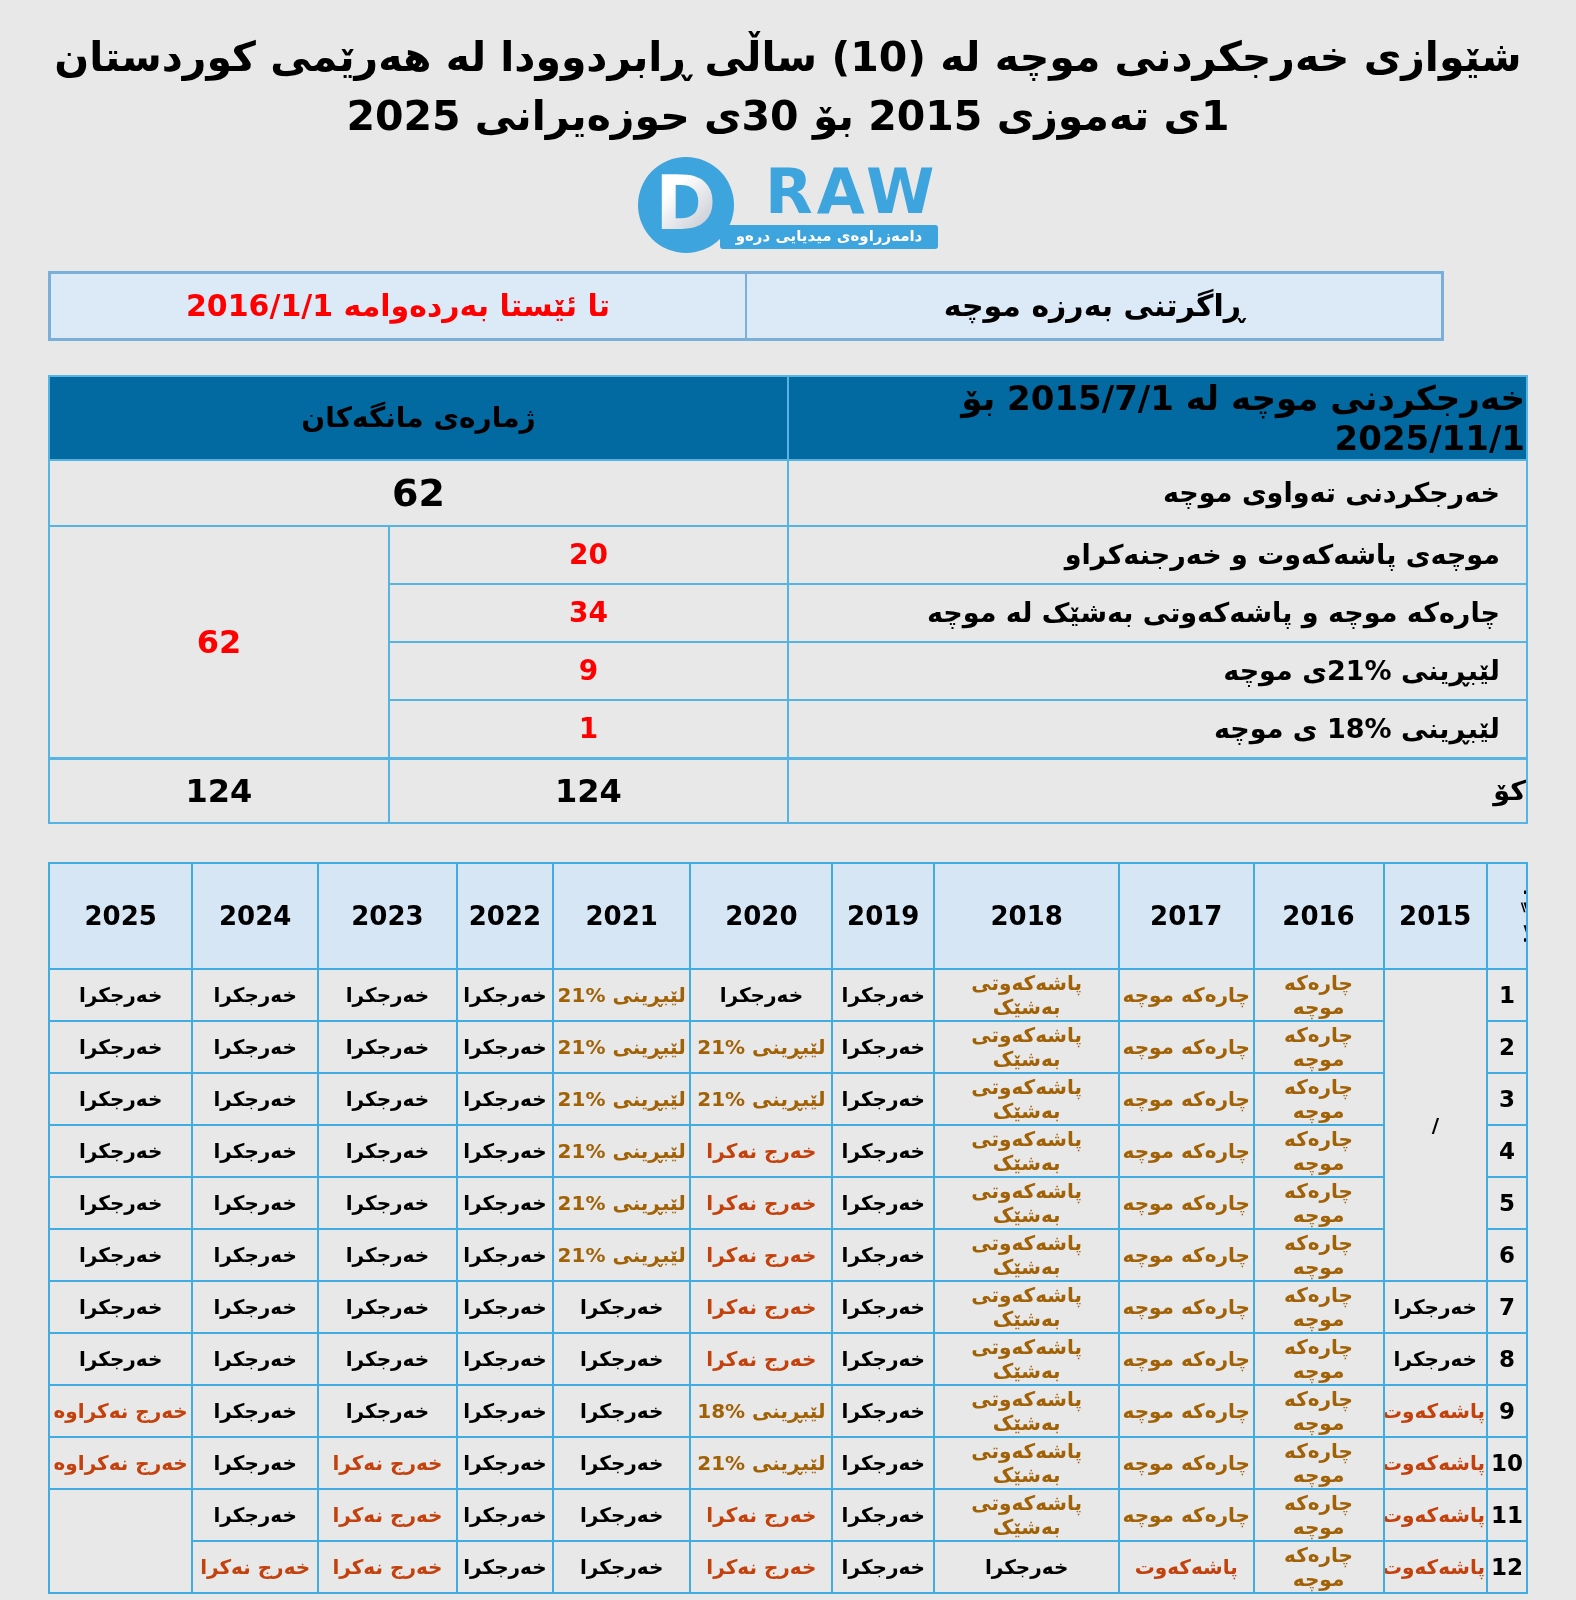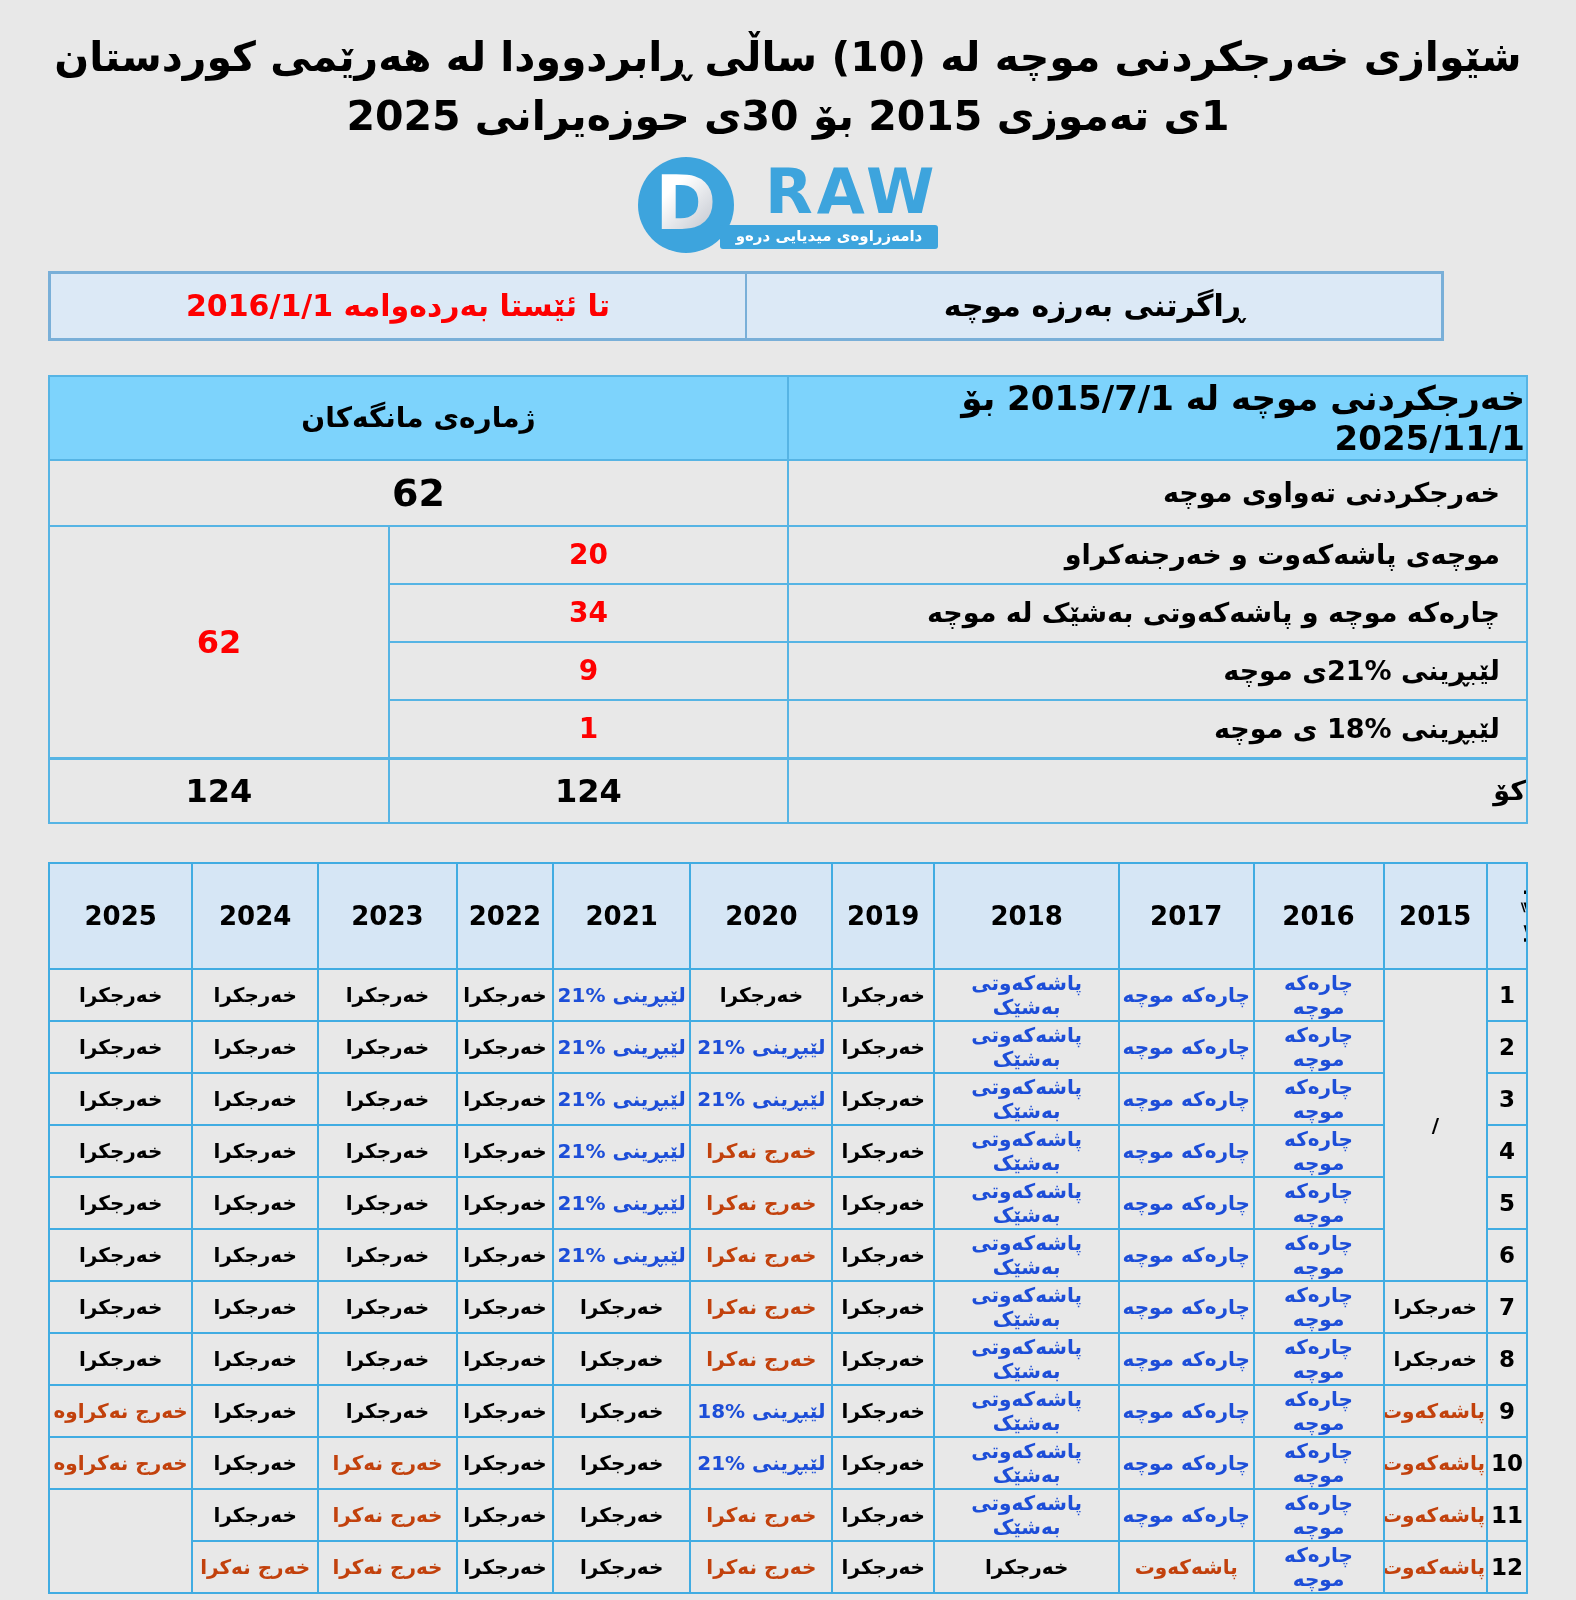--- a/index.html
+++ b/index.html
@@ -78,21 +78,21 @@
   
   .t2{
     width:1480px;margin:34px 48px 0 48px;
     border:2px solid #56b4e4;
   }
   .t2 td{
     border:2px solid #56b4e4;
     text-align:center;vertical-align:middle;
     direction:rtl;
   }
-  .t2 .hdr td{background:#7dd3fc;height:74px;}
+  .t2 .hdr td{background:#0369a1;height:74px;}
   .t2 .hdr .t2-title{font-size:34px;color:#000;text-align:right;}
   .t2 .hdr .t2-months{font-size:28px;color:#000;}
   .t2 .label-cell{font-size:27px;color:#000;text-align:right;padding-right:26px;}
   .t2 .row-full td{height:62px;}
   .t2 .val-62{font-size:38px;color:#000;}
   .t2 .sub td{height:54px;}
   .t2 .sub .val-red{font-size:28px;color:#fe0000;}
   .t2 .group-total{font-size:32px;color:#fe0000;vertical-align:middle;}
   .t2 .row-total td{height:60px;border-top:3px solid #56b4e4;}
   .t2 .val-124{font-size:32px;color:#000;}
@@ -108,21 +108,21 @@
     text-align:center;vertical-align:middle;
   }
   .grid thead th{
     background:#d6e6f5;height:102px;
     font-size:26px;color:#000;
   }
   .grid tbody td{height:48px;font-size:20px;direction:rtl;background:#e8e8e8;}
   .grid .month-cell{font-size:23px;color:#000;direction:ltr;}
   .grid .c-black{color:#000;}
   .grid .c-red{color:#c2410c;}
-  .grid .c-blue{color:#1d4ed8;margin-top:29px;}
+  .grid .c-blue{color:#a16207;margin-top:29px;}
   .grid .v-head span{
     display:inline-block;transform:rotate(-90deg);
     white-space:nowrap;font-size:19px;direction:rtl;
   }
 </style>
 </head>
 <body>
 <div class="page">
 
   <div class="title" dir="rtl">

